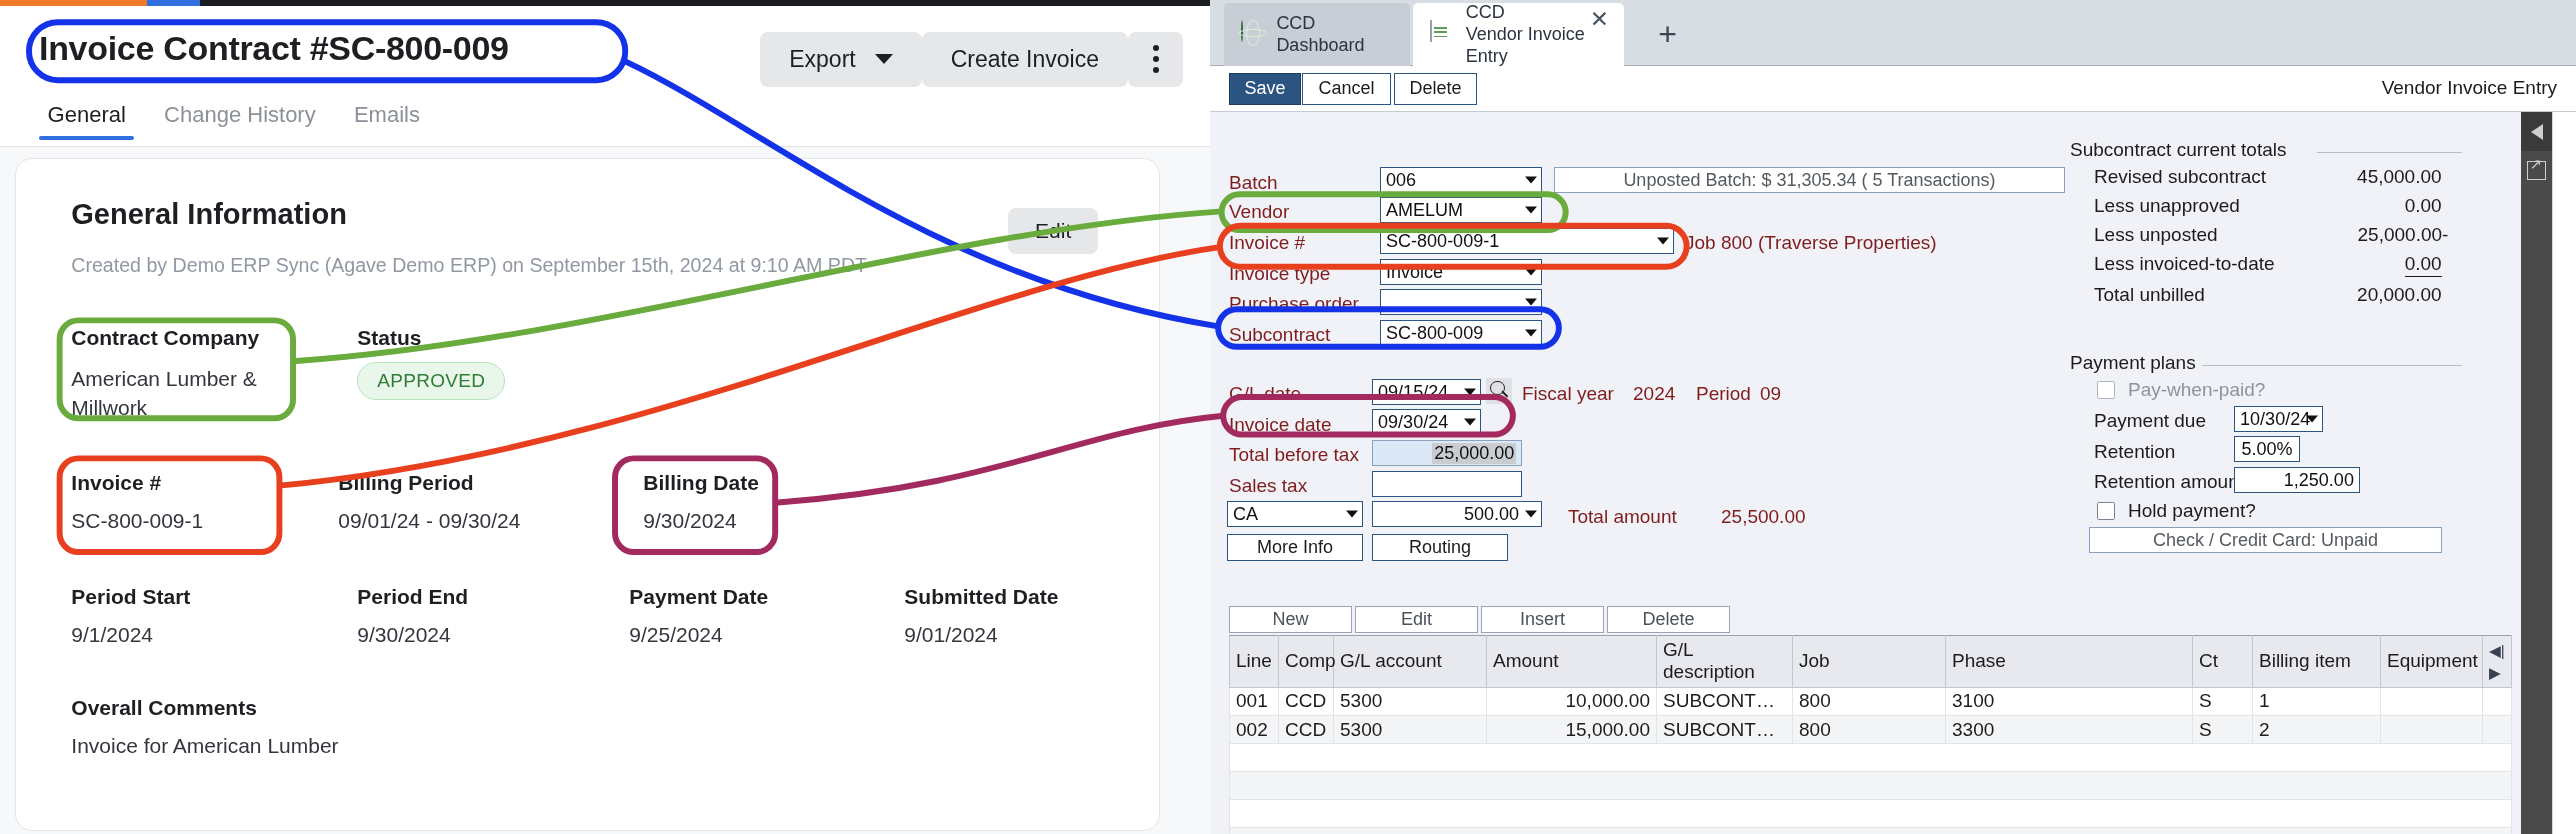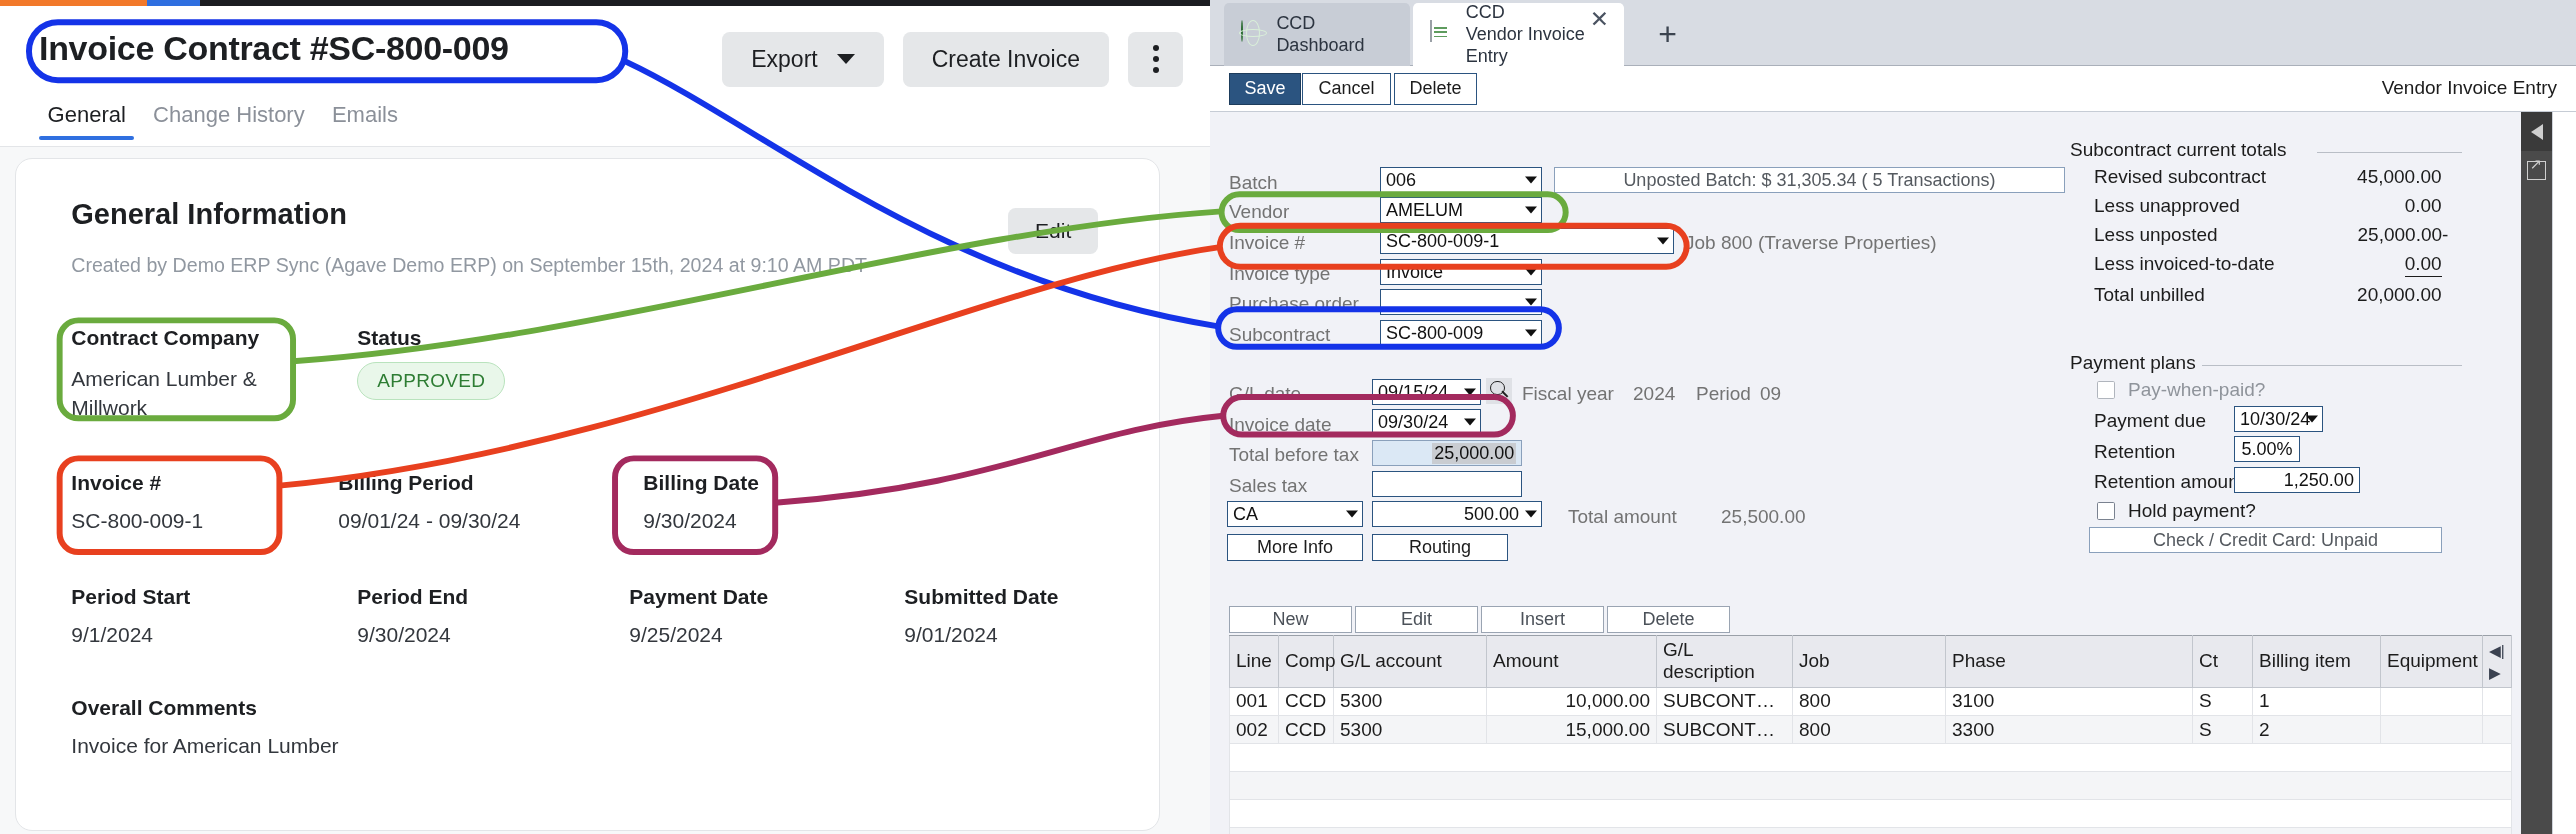--- a/index.html
+++ b/index.html
@@ -32,37 +32,37 @@
   .header-area {
     position: absolute; left: 0; top: 6px; width: 1210px; height: 141px;
     background: #ffffff;
     border-bottom: 0.9px solid #e3e5e8;
   }
   .page-title {
     position: absolute; left: 39px; top: 23px;
     font-size: 34px; font-weight: bold; color: #1d1f22;
     letter-spacing: -0.3px; white-space: nowrap;
   }
-  .hdr-buttons { position: absolute; right: 27px; top: 25.6px; display: flex; gap: 19px; align-items: center; }
+  .hdr-buttons { position: absolute; right: 27px; top: 25.6px; display: flex; align-items: center; }
   .btn-grey {
     background: #e5e7e9; border: none; border-radius: 7.7px;
     height: 55px; padding: 0 29px;
     font-family: "Liberation Sans", sans-serif;
     font-size: 23px; color: #1d1f22; cursor: pointer;
     display: flex; align-items: center; gap: 19px;
   }
   .btn-grey.icon-only { padding: 0; width: 55px; justify-content: center; }
   .caret-down {
     width: 0; height: 0; border-left: 9.4px solid transparent;
     border-right: 9.4px solid transparent; border-top: 10.2px solid #1d1f22;
   }
   .kebab { display: flex; flex-direction: column; gap: 5.1px; align-items: center; }
   .kebab i { width: 6px; height: 6px; border-radius: 50%; background: #1d1f22; display: block; }
 
-  .tabs { position: absolute; left: 34px; top: 96px; display: flex; gap: 0; }
+  .tabs { position: absolute; left: 34px; top: 96px; display: flex; gap: 11px; }
   .tab {
     font-size: 22px; color: #8b9099; padding: 0 13.6px 12px 13.6px; cursor: pointer;
     position: relative; white-space: nowrap;
   }
   .tab.active { color: #1d1f22; font-weight: 500; }
   .tab.active::after {
     content: ""; position: absolute; left: 5.1px; right: 5.1px; bottom: 0;
     height: 4.3px; background: #2f6fe0; border-radius: 2.6px;
   }
 
@@ -176,21 +176,21 @@
   .rail-btn.sel { background: #3a3a3a; }
   .tri-left { width: 0; height: 0; border-top: 8.5px solid transparent; border-bottom: 8.5px solid transparent; border-right: 12px solid #cfcfcf; }
   .popout-ico { width: 19px; height: 19px; border: 1.7px solid #cfcfcf; position: relative; }
   .popout-ico::after { content: "↗"; position: absolute; left: 1.7px; top: -6px; font-size: 14.5px; color: #cfcfcf; }
   .erp-scroll-edge {
     position: absolute; right: 0; top: 0; width: 24px; height: 722px; background: #ffffff;
     border-left: 0.9px solid #cfd3da;
   }
 
   
-  .erp-label { position: absolute; font-size: 19px; color: #737373; white-space: nowrap; }
+  .erp-label { position: absolute; font-size: 19px; color: #7f1d1d; white-space: nowrap; }
   .erp-input {
     position: absolute; height: 26.4px; border: 0.9px solid #2b5480; background: #ffffff;
     font-size: 18px; color: #111111; display: flex; align-items: center;
     padding: 0 5.1px;
   }
   .erp-input.right { justify-content: flex-end; }
   .erp-input.center { justify-content: center; }
   .erp-input .dd {
     position: absolute; right: 4.3px; top: 50%; transform: translateY(-50%);
     width: 0; height: 0; border-left: 6.8px solid transparent; border-right: 6.8px solid transparent;

